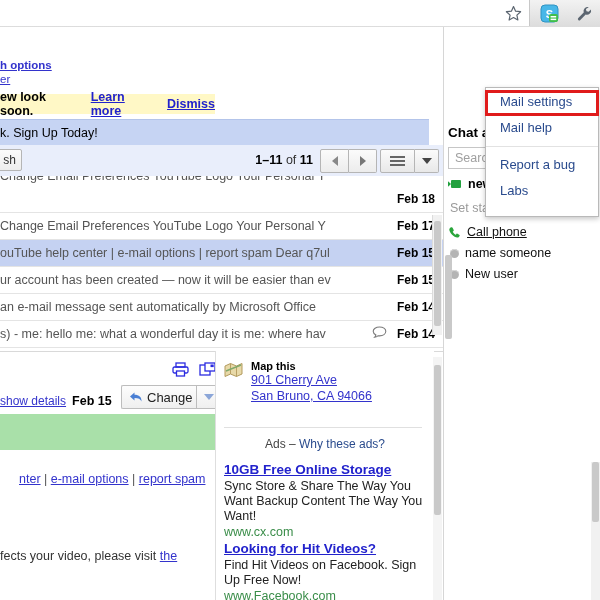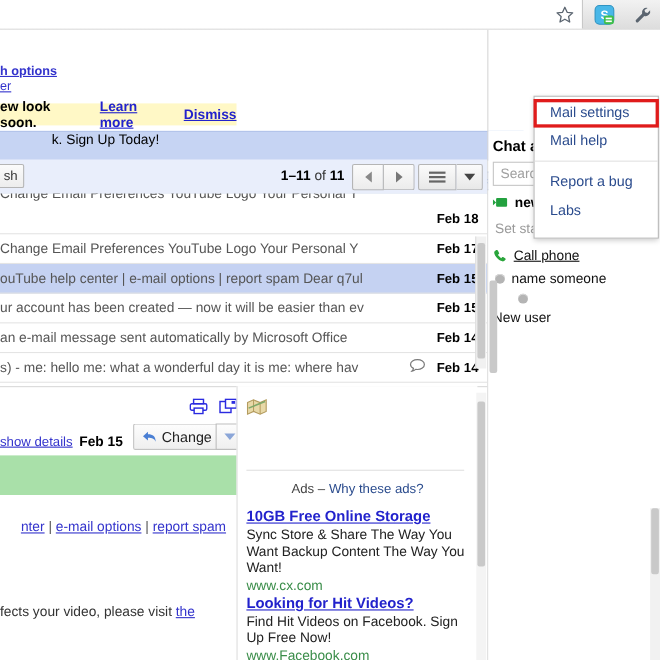--- a/index.html
+++ b/index.html
@@ -61,21 +61,21 @@
     font-size:12.5px;font-weight:bold;color:#000;
   }
   .notice-bar .txt{margin-left:0;}
   .notice-bar a{color:#2222cc;text-decoration:underline;margin-left:9px;font-weight:bold;}
 
   
   .ad-strip{
     position:absolute;left:0;top:92px;width:429px;height:26px;
     background:#c3d3f5;background:#c6d4f3;
     border-top:1px solid #b3c4ea;
-    display:flex;padding-left:47px;
+    display:flex;align-items:center;
   }
   .ad-strip .ad-text{font-size:12.5px;color:#000;padding-left:0;}
   .ad-right{position:absolute;right:4px;top:4px;display:flex;align-items:center;gap:4px;margin-top:32px;}
   .ad-right .why{color:#2a4b8d;font-size:11.5px;text-decoration:none;}
   .navsq{
     width:15px;height:15px;border:1px solid #9fb6e0;background:#dbe5f8;border-radius:2px;
     color:#3b6fd4;font-size:10px;display:flex;align-items:center;justify-content:center;
   }
 
   
@@ -187,21 +187,21 @@
   .chat-new{position:absolute;left:4px;top:58px;display:flex;align-items:center;gap:5px;font-size:12.5px;color:#000;font-weight:bold;}
   .cam-ic{display:block;}
   .chat-status{
     position:absolute;left:6px;top:82px;width:148px;display:flex;align-items:center;justify-content:space-between;
     font-size:12.5px;color:#9a9a9a;
   }
   .status-caret{width:0;height:0;border-left:4px solid transparent;border-right:4px solid transparent;border-top:5px solid #9a9a9a;margin-right:6px;}
   .chat-item{position:absolute;left:4px;display:flex;align-items:center;gap:6px;font-size:12.5px;color:#111;}
   .chat-item.c1{top:106px;text-decoration:underline;}
   .chat-item.c2{top:127px;}
-  .chat-item.c3{top:148px;flex-direction:column;}
+  .chat-item.c3{top:148px;}
   .dot-grey{width:9px;height:9px;border-radius:50%;background:#b4b4b4;box-shadow:inset 0 1px 0 #d9d9d9;display:inline-block;margin-left:2px;}
   .phone-ic{display:block;}
 
   
   .chat-sb{position:absolute;left:445px;top:228px;width:7px;height:84px;background:#c9c9c9;border-radius:2px;}
 
   
   .side-col{position:absolute;left:215px;top:324px;width:218px;height:249px;background:#fff;border-left:1px solid #dedede;}
   .map-blk{position:absolute;left:8px;top:9px;display:flex;gap:8px;}
   .map-ic{display:block;flex:none;margin-top:2px;}
@@ -410,20 +410,25 @@
 
     <div class="side-col">
       <div class="map-blk">
         <span>
           <svg class="map-ic" width="19" height="16" viewBox="0 0 19 16">
             <path d="M1 4 L6.5 1.5 L12.5 4 L18 1.5 V12 L12.5 14.5 L6.5 12 L1 14.5 Z" fill="#e8d9a8" stroke="#b39b5e" stroke-width="1"></path>
             <path d="M6.5 1.5 V12 M12.5 4 V14.5" stroke="#b39b5e" stroke-width="0.9"></path>
             <path d="M2 9 L17 3" stroke="#7fa86a" stroke-width="1.4" fill="none"></path>
           </svg>
         </span>
+        <div class="map-txt">
+          <span class="mt-title">Map this</span>
+          <a href="#">901 Cherry Ave</a>
+          <a href="#">San Bruno, CA 94066</a>
+        </div>
       </div>
 
       <div class="hr-line"></div>
 
       <div class="ads-hdr">
         <span>Ads – </span><a href="#">Why these ads?</a>
       </div>
 
       <div class="ad-item a1">
         <a href="#" class="ad-title">10GB Free Online Storage</a>

